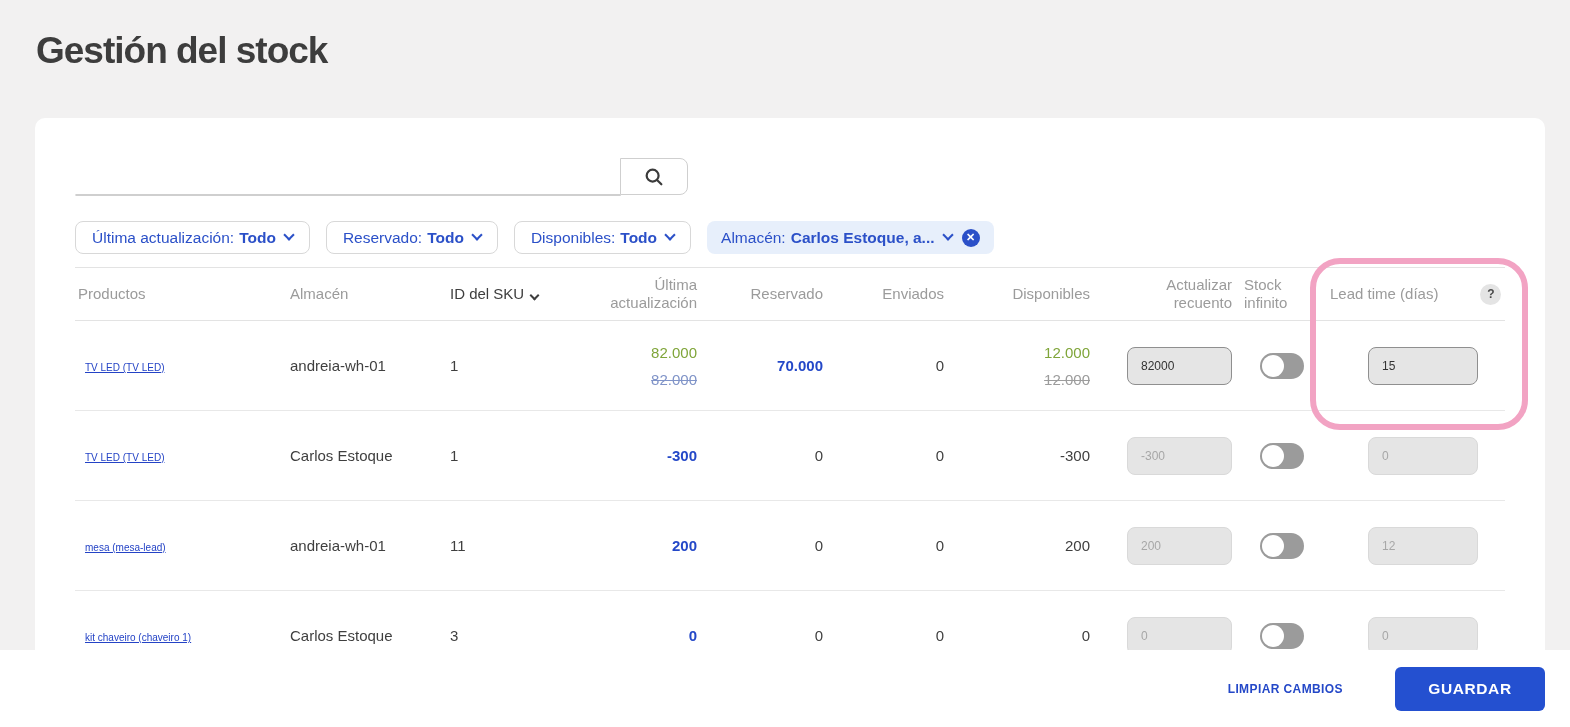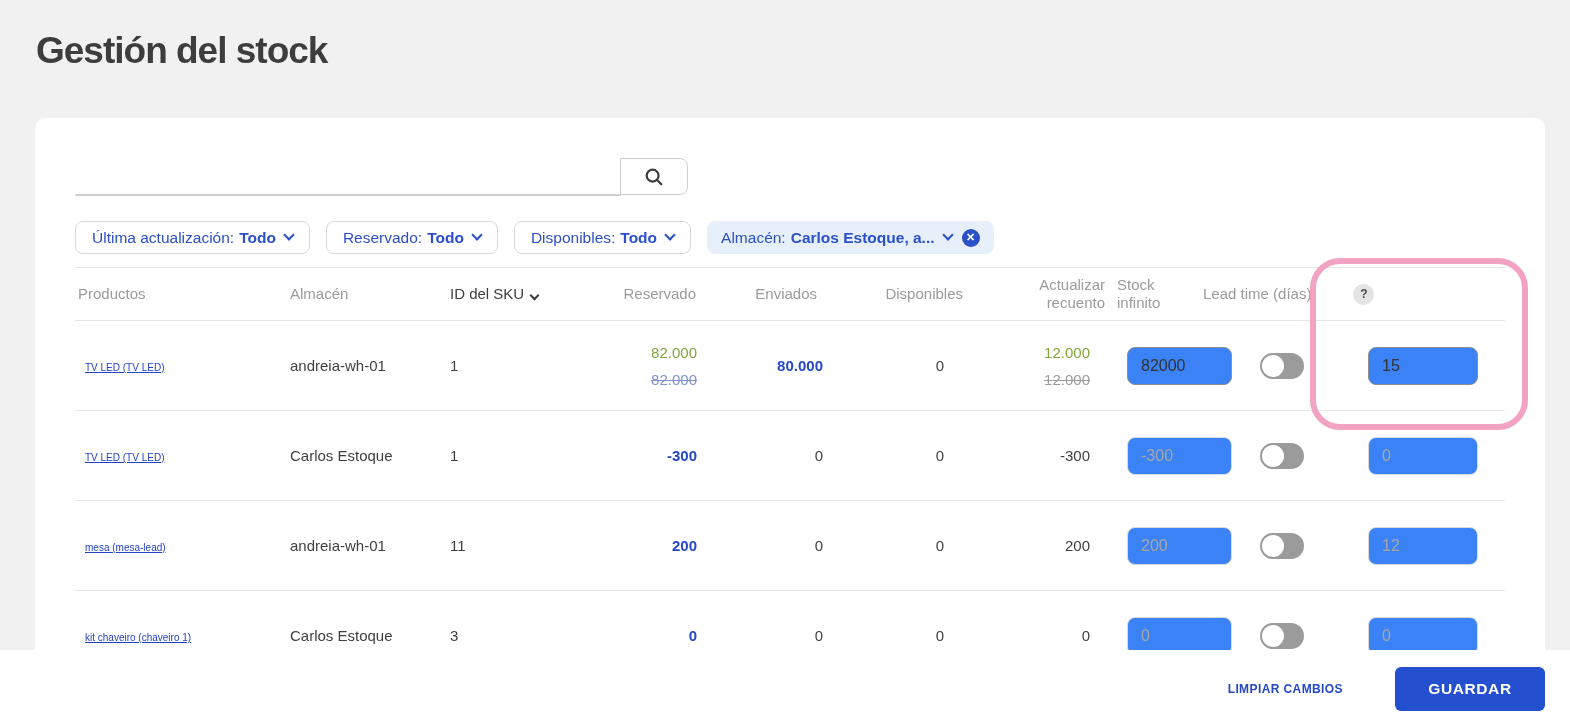--- a/index.html
+++ b/index.html
@@ -83,21 +83,21 @@
 
   a.product-link { color:#2443c6; font-size:10px; }
   .stack { display:flex; flex-direction:column; gap:10px; align-items:flex-end; }
   .val-new-green { color:#7fa539; }
   .val-old-blue  { color:#8094c8; text-decoration:line-through; }
   .val-old-gray  { color:#9c9c9c; text-decoration:line-through; }
   .val-bold-blue { color:#2448c8; font-weight:bold; }
 
   .num-input {
     width:105px; height:38px; border:1px solid #d9d9d9; border-radius:8px;
-    font-size:16px; padding:0 13px; color:#333; background:#3b82f6;
+    font-size:12px; padding:0 13px; color:#333; background:#e5e5e5;
     font-family:"Liberation Sans", sans-serif; outline:none;
   }
   .num-input::placeholder { color:#a7a7a7; }
   .num-input.filled { border-color:#8f8f8f; }
   .lead-input { width:110px; margin-left:38px; }
 
   .toggle {
     width:44px; height:26px; border-radius:13px; background:#9b9b9b;
     position:relative; cursor:pointer; flex:none;
   }
@@ -177,20 +177,21 @@
       </div>
     </div>
 
     <div class="table">
       <div class="thead">
         <div class="cell c-product">Productos</div>
         <div class="cell c-wh">Almacén</div>
         <div class="cell c-sku head">
           <span>ID del SKU</span><span class="chev dark"></span>
         </div>
+        <div class="cell c-ultima">Última actualización</div>
         <div class="cell c-res">Reservado</div>
         <div class="cell c-env">Enviados</div>
         <div class="cell c-disp">Disponibles</div>
         <div class="cell c-rec">
             <span style="width:90px;">Actualizar recuento</span>
           </div>
         <div class="cell c-inf">
             <span style="width:60px;">Stock infinito</span>
           </div>
         <div class="cell c-lead">
@@ -202,21 +203,21 @@
       <div class="row">
         <div class="cell c-product"><a href="#" class="product-link">TV LED (TV LED)</a></div>
         <div class="cell c-wh">andreia-wh-01</div>
         <div class="cell c-sku">1</div>
         <div class="cell c-ultima">
             <div class="stack">
           <span class="val-new-green">82.000</span>
           <span class="val-old-blue">82.000</span>
         </div>
           </div>
-        <div class="cell c-res val-bold-blue">80.000</div>
+        <div class="cell c-res val-bold-blue">70.000</div>
         <div class="cell c-env">0</div>
         <div class="cell c-disp">
             <div class="stack">
           <span class="val-new-green">12.000</span>
           <span class="val-old-gray">12.000</span>
         </div>
           </div>
         <div class="cell c-rec">
             <input type="text" class="num-input filled" value="82000" style="">
           </div>

